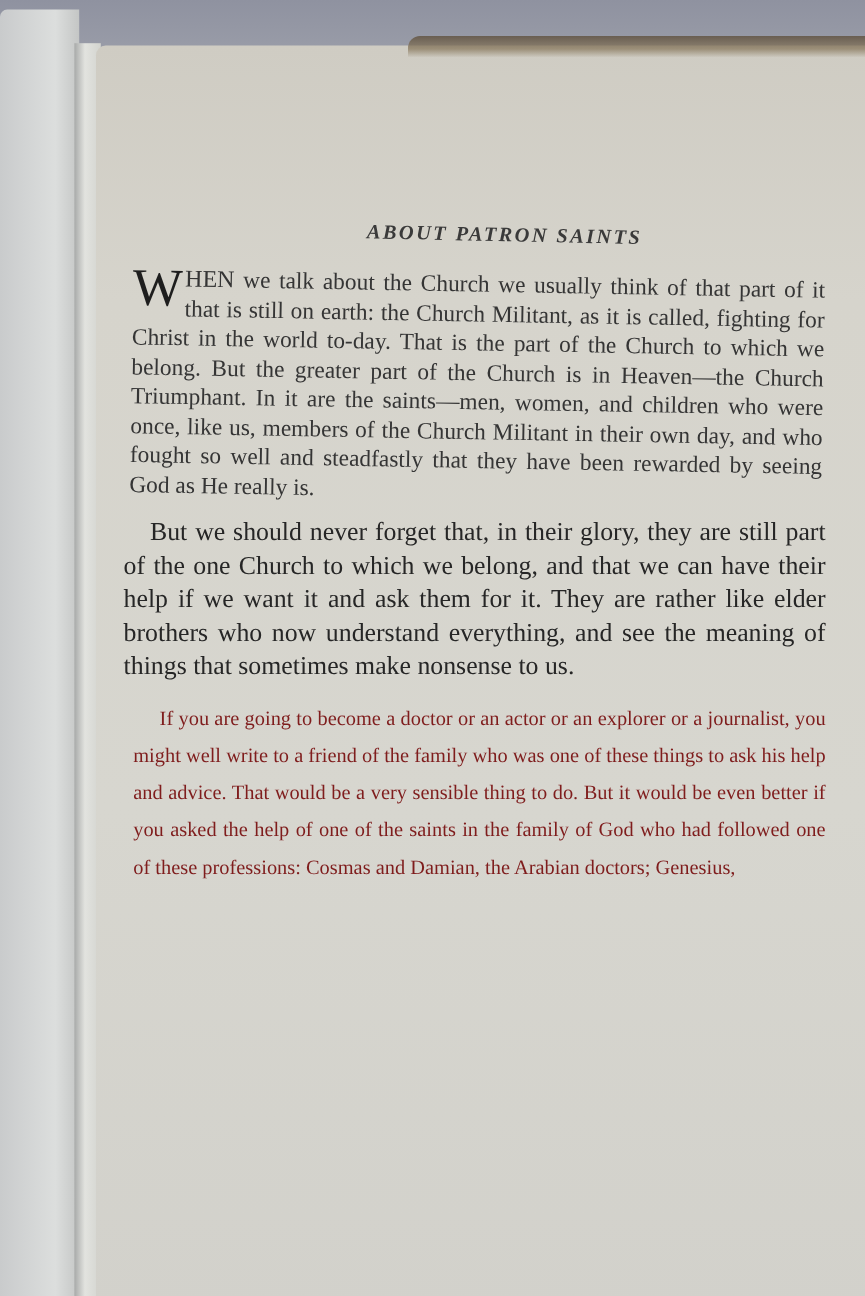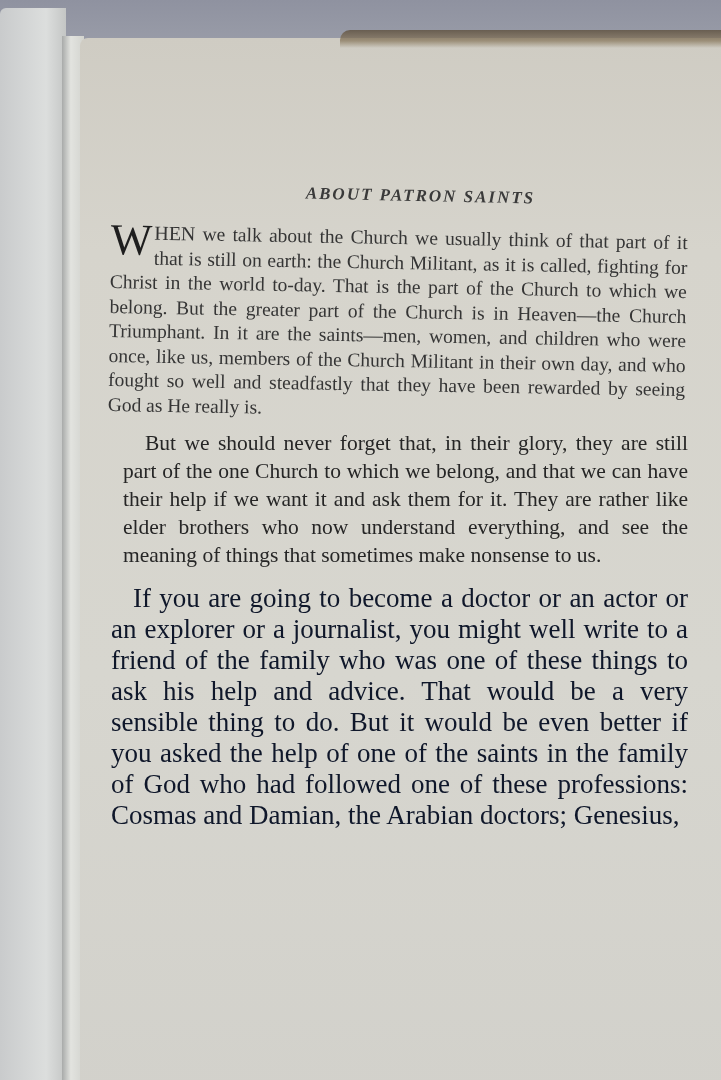--- a/index.html
+++ b/index.html
@@ -39,22 +39,22 @@
     .heading {
       text-align: center; font-style: italic; font-weight: bold;
       font-size: 17px; letter-spacing: 2px; color: #3a3a3a;
       margin-left: 50px; margin-bottom: 14px;
       transform: rotate(1.2deg);
     }
     .para {
       margin: 0; text-align: justify; text-align-last: left;
     }
     .p1 { font-size: 19.5px; line-height: 24.5px; color: #353535; margin-left: 8px; transform: rotate(1deg); transform-origin: left top; }
-    .p2 { font-size: 21.5px; line-height: 28px; color: #262626; margin-top: 12px; margin-left: 20px; }
-    .p3 { font-size: 27px; line-height: 31px; color: #0f172a; margin-top: 14px; margin-left: 8px; }
+    .p2 { font-size: 21.5px; line-height: 28px; color: #262626; margin-top: 12px; }
+    .p3 { font-size: 17px; line-height: 31px; color: #7f1d1d; margin-top: 14px; margin-left: 8px; }
     .dropcap {
       float: left; font-size: 44px; line-height: 36px; margin-right: 2px; margin-top: 2px;
       color: #1e1e1e;
     }
     .indent { display: inline-block; width: 22px; }
     .smallcaps { font-size: 20px; }
   </style>
 </head>
 <body>
 

